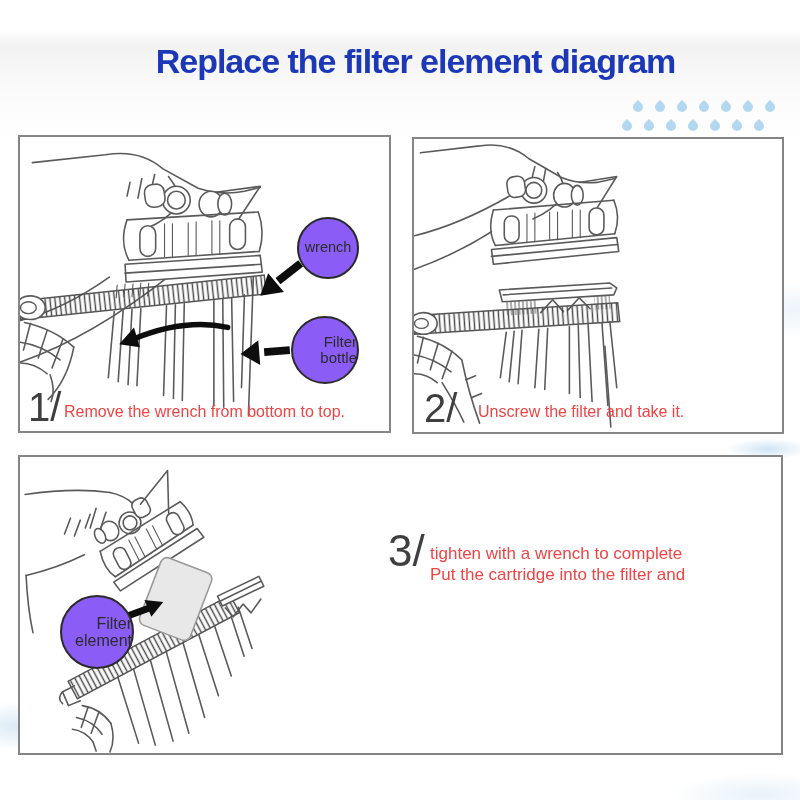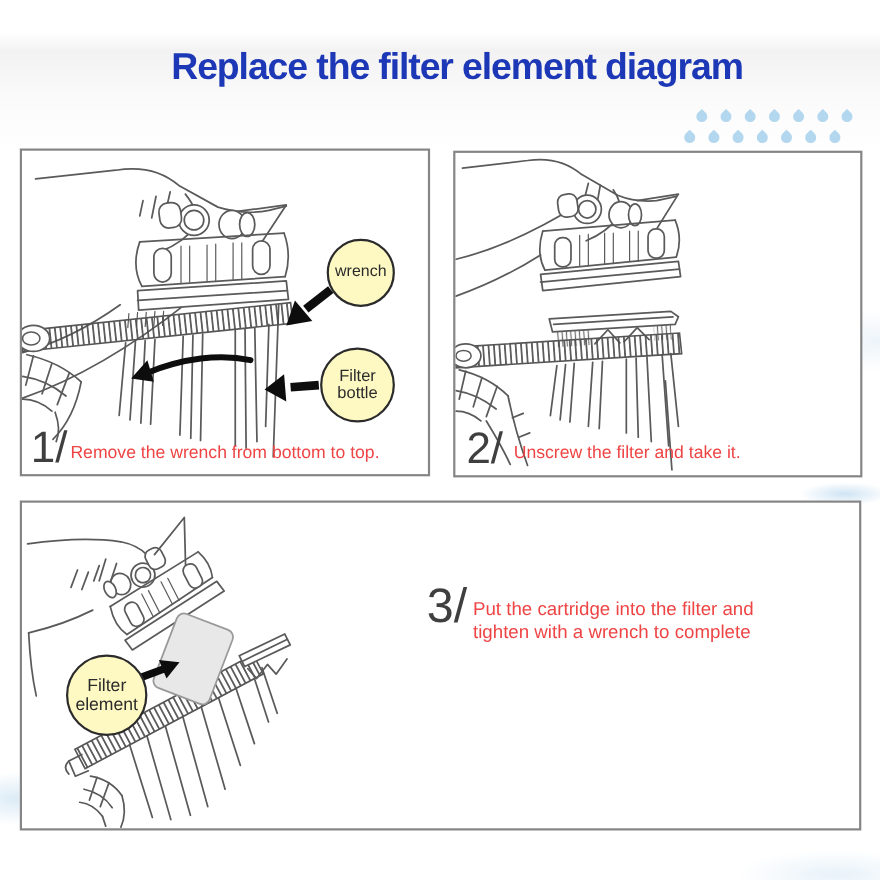--- a/index.html
+++ b/index.html
@@ -27,37 +27,37 @@
   }
   .panel{
     position:absolute;background:#ffffff;border:2px solid #858585;box-sizing:border-box;
   }
   .panel1{left:18px;top:135px;width:373px;height:298px;}
   .panel2{left:412px;top:137px;width:372px;height:297px;}
   .panel3{left:18px;top:455px;width:765px;height:300px;}
   .art{position:absolute;left:0;top:0;width:100%;height:100%;}
   .sk{stroke:#5a5a5a;stroke-width:1.6;fill:none;stroke-linecap:round;stroke-linejoin:round;}
   .label-circle{
-    position:absolute;border:2px solid #2b2b2b;border-radius:50%;background:#fef9c3;
-    display:flex;align-items:center;justify-content:center;text-align:center;
+    position:absolute;border:2px solid #2b2b2b;border-radius:50%;background:#8b5cf6;
+    display:flex;align-items:center;justify-content:center;text-align:right;
     color:#2b2b2b;line-height:1.08;box-sizing:border-box;
   }
   .lc-wrench{left:277px;top:80px;width:62px;height:62px;font-size:14.5px;}
   .lc-bottle{left:271px;top:179px;width:68px;height:68px;font-size:15px;}
   .lc-element{left:40px;top:138px;width:74px;height:74px;font-size:16px;}
   .step-num{
     position:absolute;color:#3f3f3f;font-size:40px;font-weight:400;line-height:1;
   }
   .caption{
     position:absolute;color:#ef4444;font-size:16px;white-space:nowrap;
   }
   .p1-num{left:8px;bottom:4px;}
   .p1-cap{left:44px;bottom:10px;}
   .p2-num{left:10px;bottom:4px;}
-  .p2-cap{left:53px;bottom:11px;text-align:center;}
+  .p2-cap{left:64px;bottom:11px;text-align:center;}
   .p3-num{left:368px;top:72px;font-size:44px;}
   .p3-cap{left:410px;top:86px;font-size:17px;line-height:21px;white-space:normal;width:330px;}
 </style>
 </head>
 <body>
 
 <div class="page">
 
   <h1 class="title">Replace the filter element diagram</h1>
 
@@ -276,18 +276,18 @@
       <g>
         <path d="M 101 163 L 128 153" stroke="#0d0d0d" stroke-width="7"></path>
         <polygon points="142,147 130,162 123,145" fill="#0d0d0d"></polygon>
       </g>
     </svg>
     <div class="label-circle lc-element">
       <span>Filter element</span>
     </div>
     <div class="step-num p3-num">3/</div>
     <div class="caption p3-cap">
+      <div>tighten with a wrench to complete</div>
       <div>Put the cartridge into the filter and</div>
-      <div>tighten with a wrench to complete</div>
     </div>
   </section>
 
 </div>
 
 </body></html>

